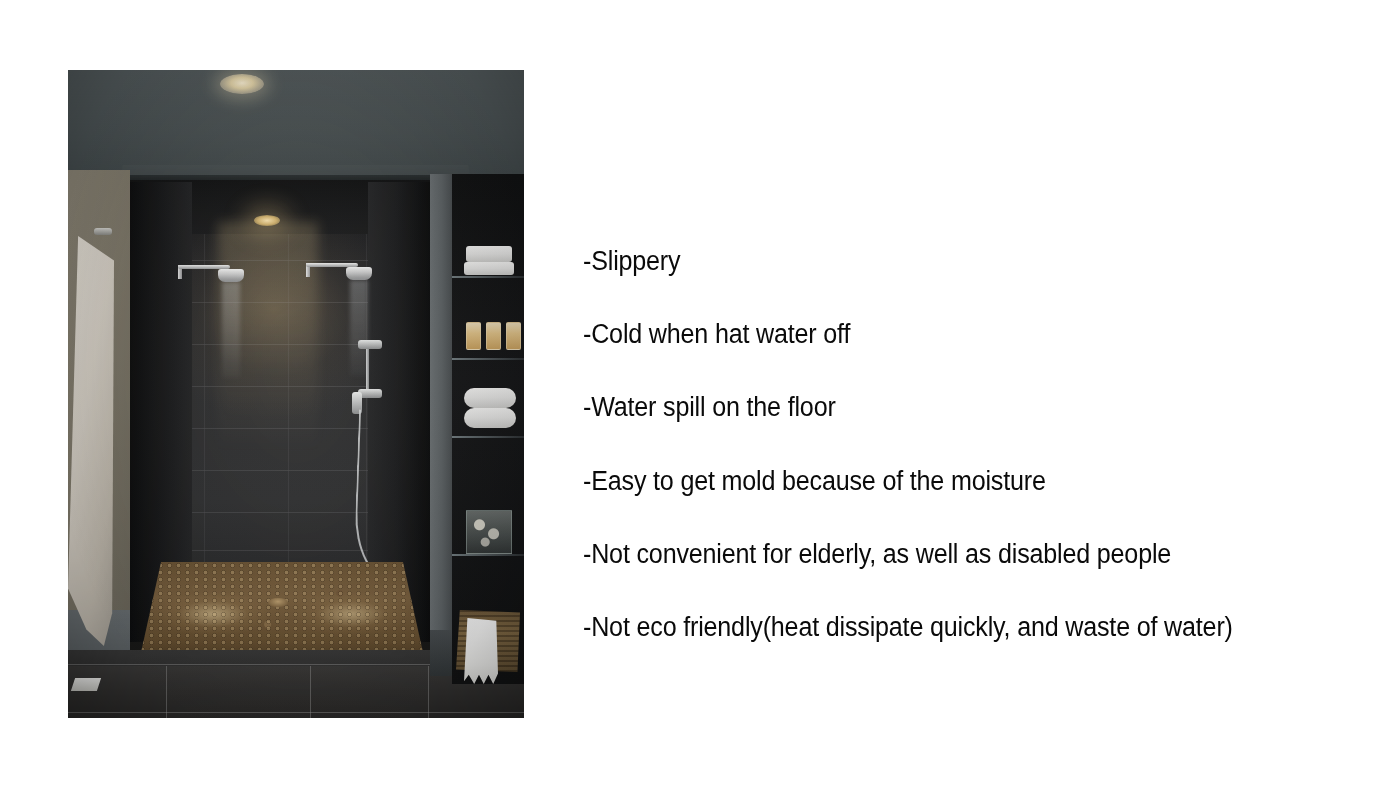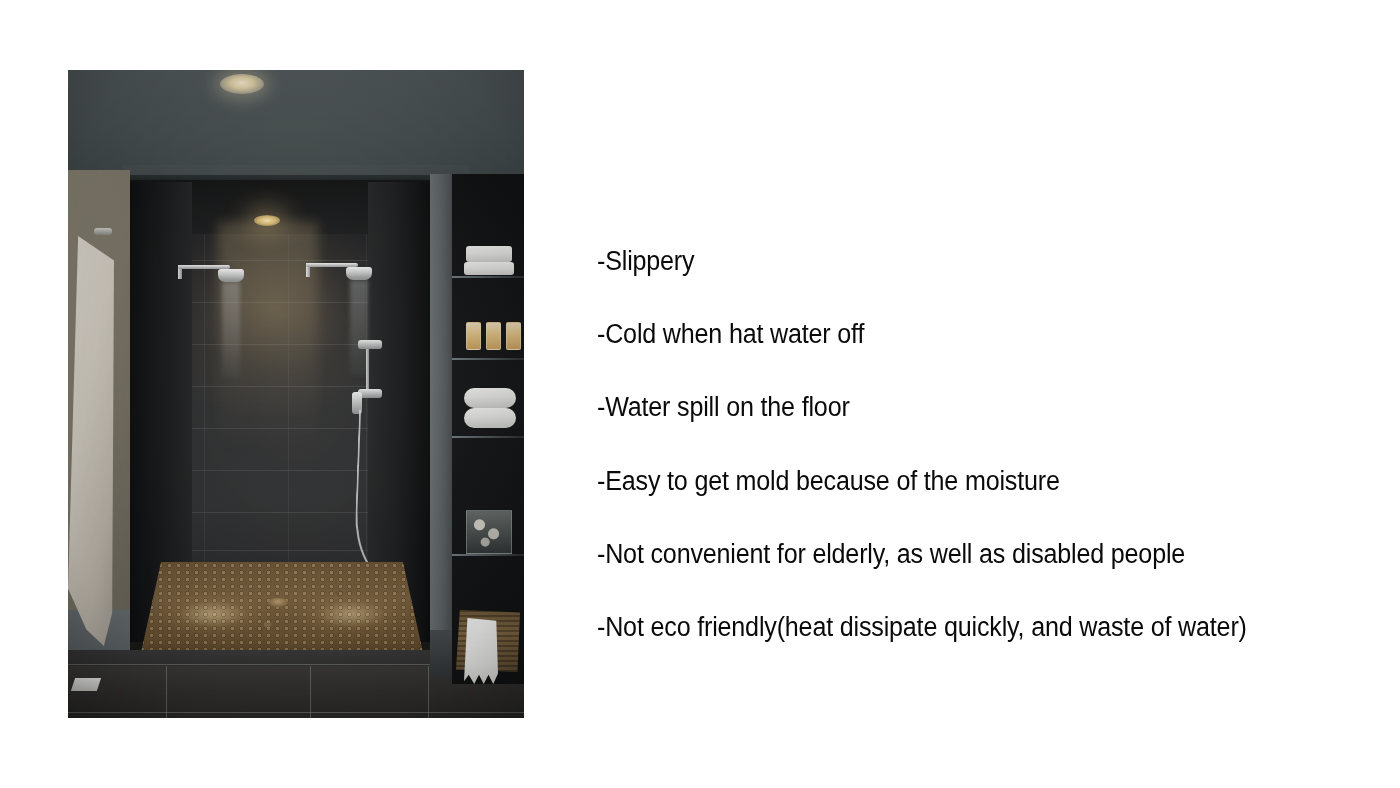--- a/index.html
+++ b/index.html
@@ -300,21 +300,21 @@
   
   .photo-grade {
     position: absolute; inset: 0;
     background: radial-gradient(ellipse at 50% 45%, rgba(255,240,210,0.05) 0%, rgba(0,0,0,0.18) 78%, rgba(0,0,0,0.34) 100%);
     pointer-events: none;
   }
 
   
   #bullets {
     position: absolute;
-    left: 597px;
+    left: 583px;
     top: 246px;
     width: 760px;
   }
   .bullet {
     font-family: "Liberation Sans", sans-serif;
     font-size: 27px;
     line-height: 1.12;
     color: #0a0a0a;
     margin: 0 0 43px 0;
     letter-spacing: -0.2px;

